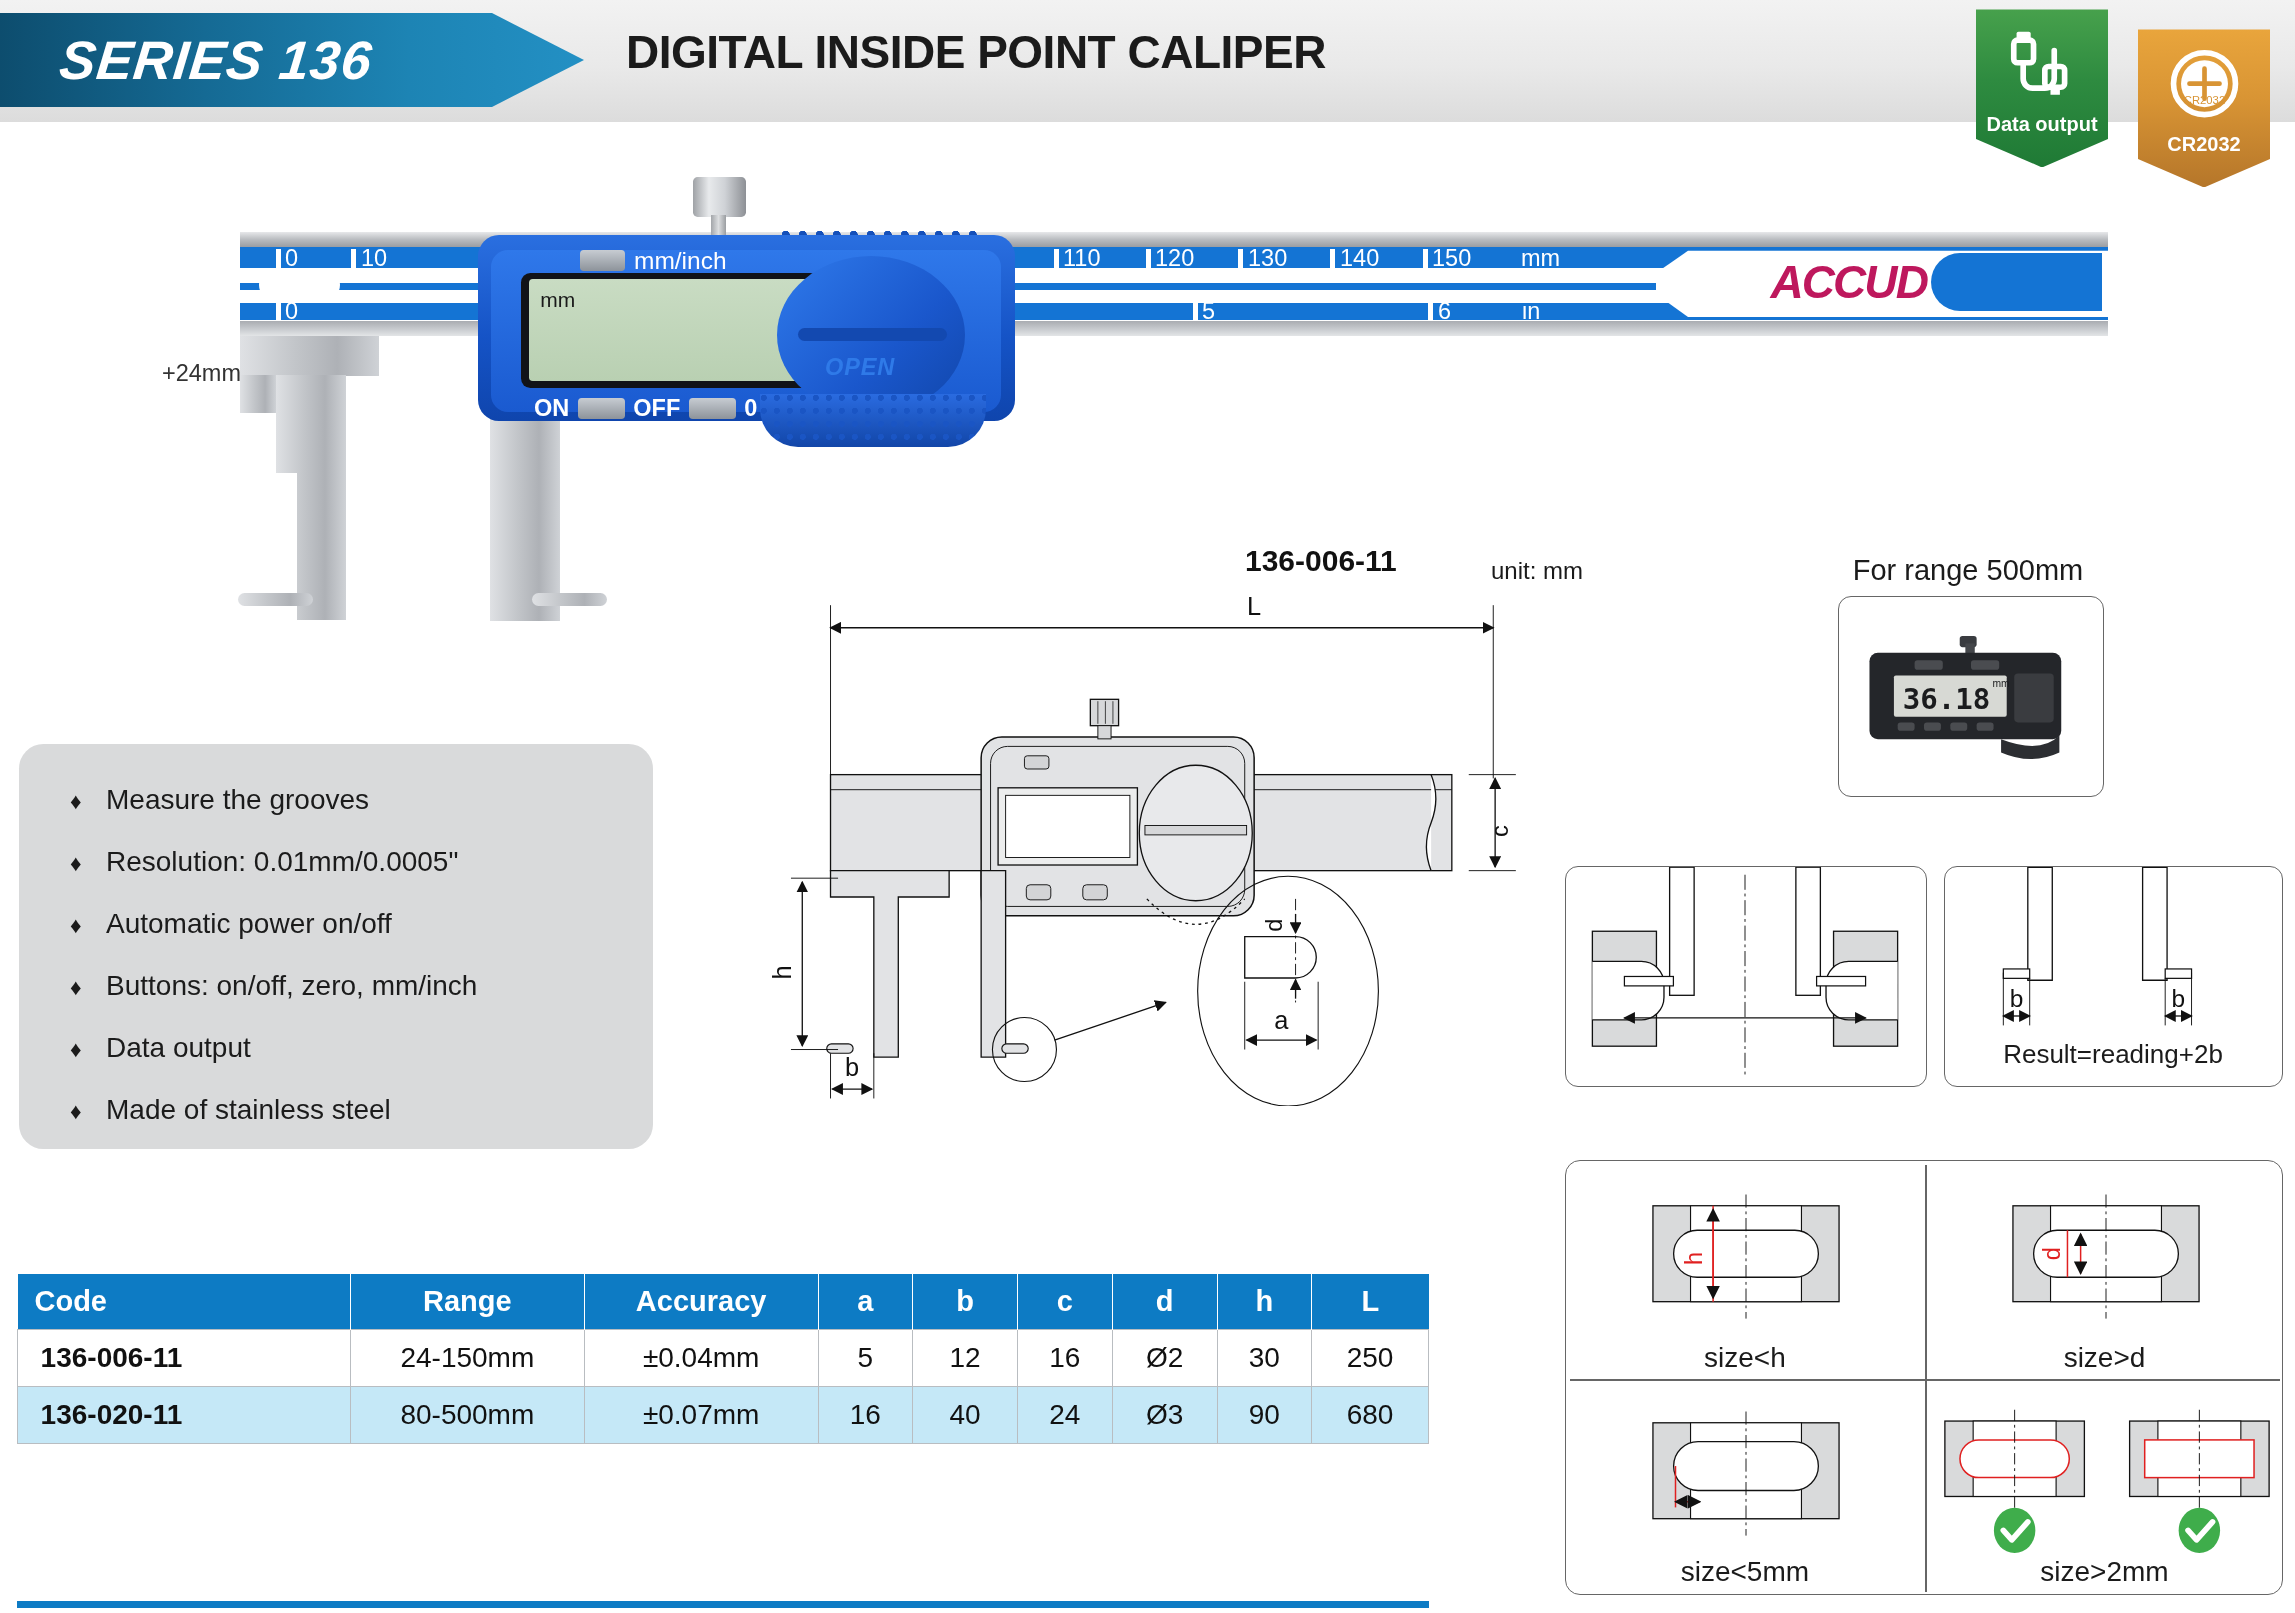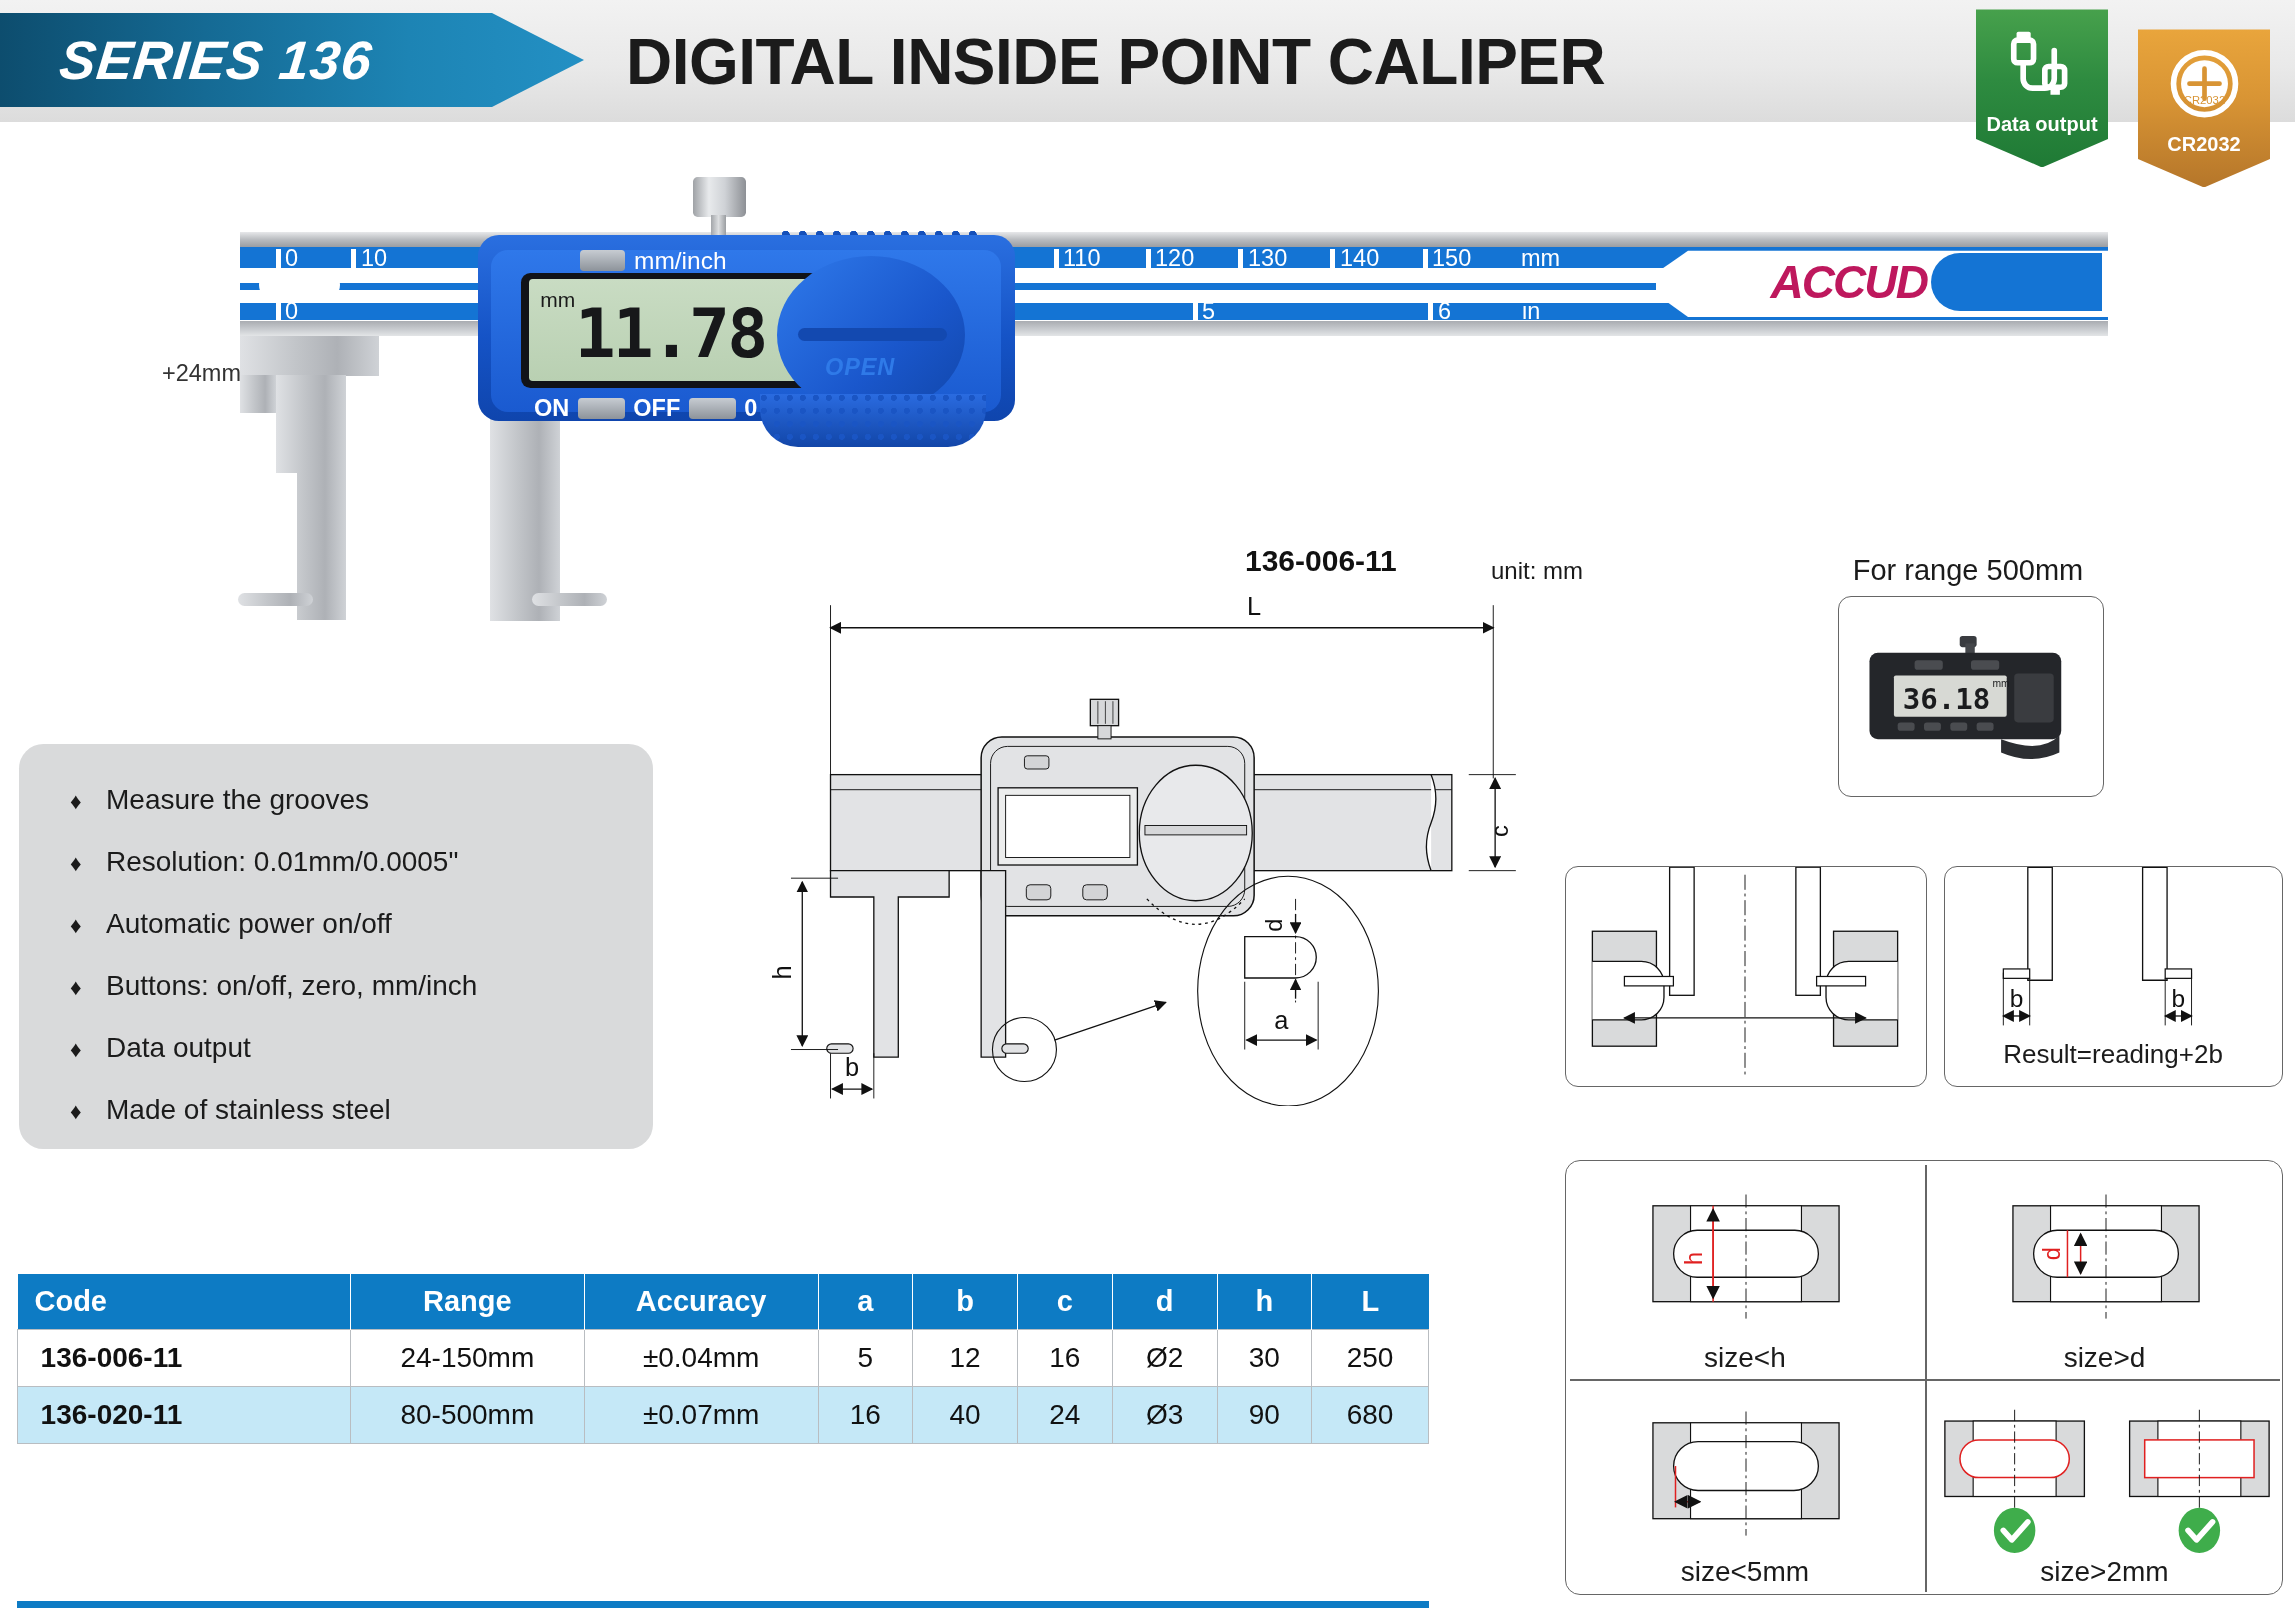--- a/index.html
+++ b/index.html
@@ -22,21 +22,21 @@
     clip-path: polygon(0 0, 492px 0, 584px 47px, 492px 94px, 0 94px);
     display: flex; align-items: center;
   }
   .chevron-label {
     color: #ffffff; font-size: 54px; font-weight: bold;
     letter-spacing: 0.9px; padding-left: 60px; font-style: italic;
     transform: skewX(-6deg);
   }
   .header-title {
     position: absolute; left: 626px; top: 24.5px;
-    font-size: 64px; font-weight: bold; color: #1b1b1b;
+    font-size: 46px; font-weight: bold; color: #1b1b1b;
     letter-spacing: -0.5px;
   }
 
   
   .badges { position: absolute; right: 26px; top: 9.4px; display: flex; gap: 30px; }
   .badge {
     width: 132px; height: 158px; position: relative;
     clip-path: polygon(0 0, 100% 0, 100% 82%, 50% 100%, 0 82%);
     display: flex; flex-direction: column; align-items: center; justify-content: flex-start;
     padding-top: 17px;
@@ -344,21 +344,20 @@
     <div class="knurl-top"></div>
     <div class="head-body"></div>
     <div class="head-body2"></div>
 
     <div class="mmbtn"></div>
     <div class="mmbtn-label">mm/inch</div>
 
     <div class="lcd-frame"></div>
     <div class="lcd">
       <span class="lcd-unit">mm</span>
-      <span class="lcd-value">11.78</span>
     </div>
 
     <div class="dial"></div>
     <div class="dial-slot"></div>
     <div class="open-label">OPEN</div>
     <div class="knurl"></div>
 
     <div class="btnrow">
       <span>ON</span>
       <div class="sbtn"></div>

